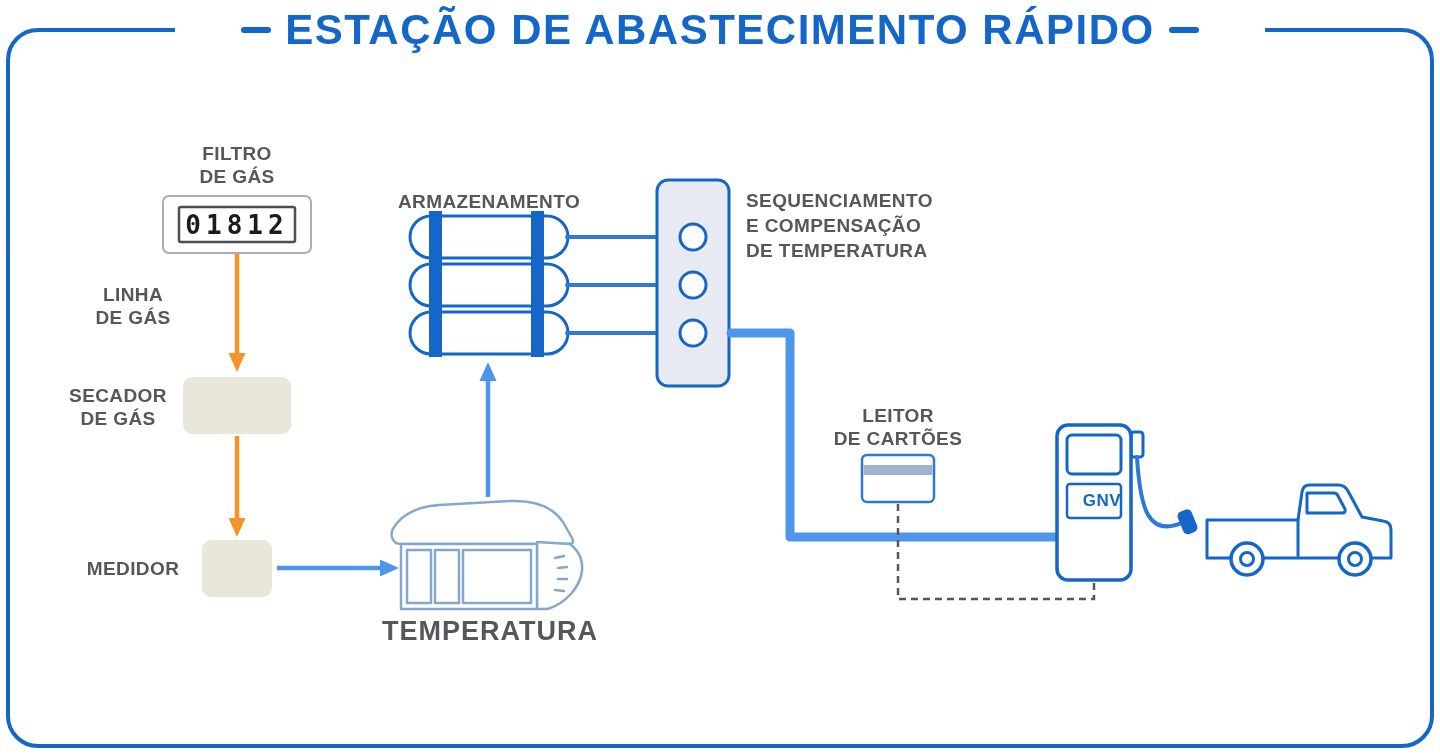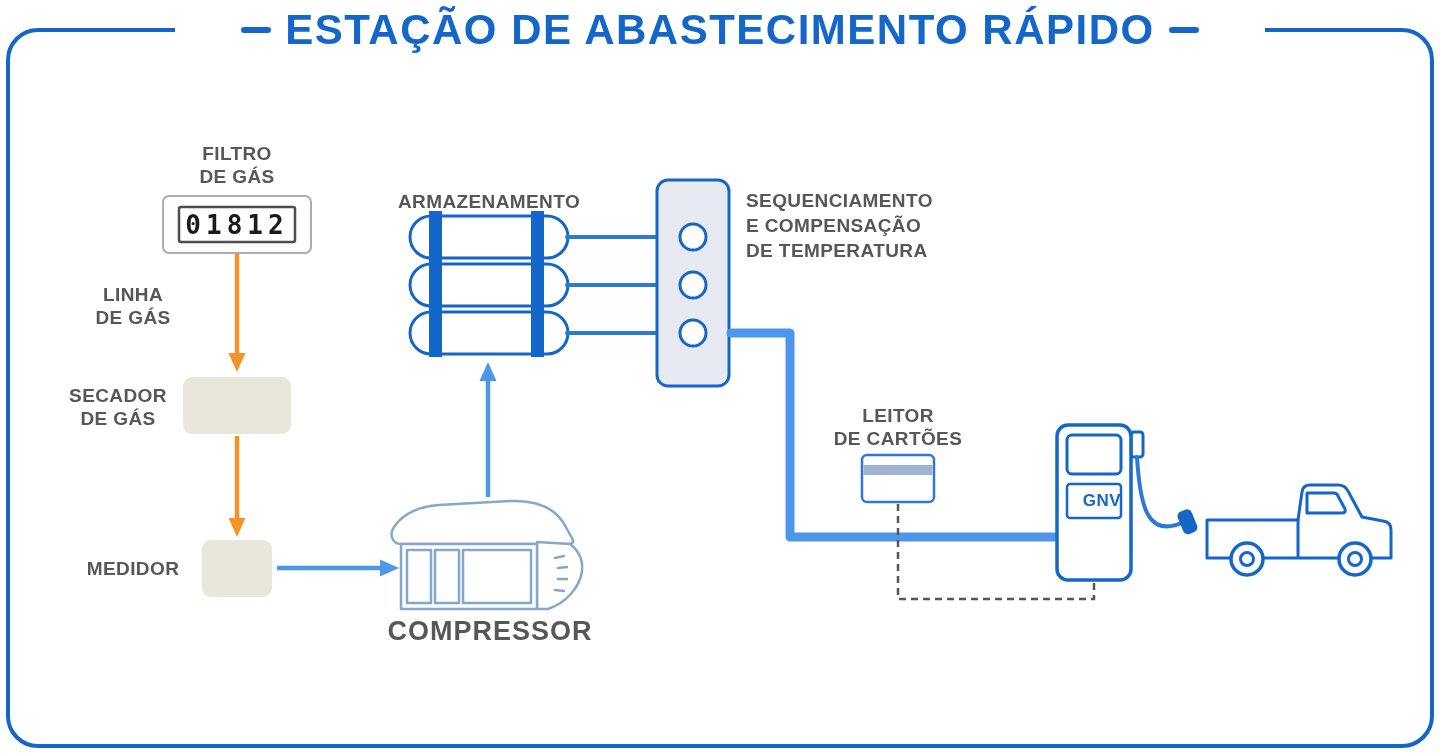--- a/index.html
+++ b/index.html
@@ -145,21 +145,21 @@
       <span>DE GÁS</span>
     </div>
 
     <div class="label" style="left:43px; top:384px; width:150px;">
       <span>SECADOR</span><br>
       <span>DE GÁS</span>
     </div>
 
     <div class="label" style="left:58px; top:557px; width:150px;">MEDIDOR</div>
 
-    <div class="label compressor-label" style="left:378px; top:616px; width:224px;">COMPRESSOR</div>
+    <div class="label compressor-label" style="left:378px; top:616px; width:224px;">TEMPERATURA</div>
 
     <div class="label" style="left:389px; top:190px; width:200px;">ARMAZENAMENTO</div>
 
     <div class="label seq-label" style="left:746px; top:188px; width:230px;">
       <span>SEQUENCIAMENTO</span><br>
       <span>E COMPENSAÇÃO</span><br>
       <span>DE TEMPERATURA</span>
     </div>
 
     <div class="label" style="left:818px; top:404px; width:160px;">

